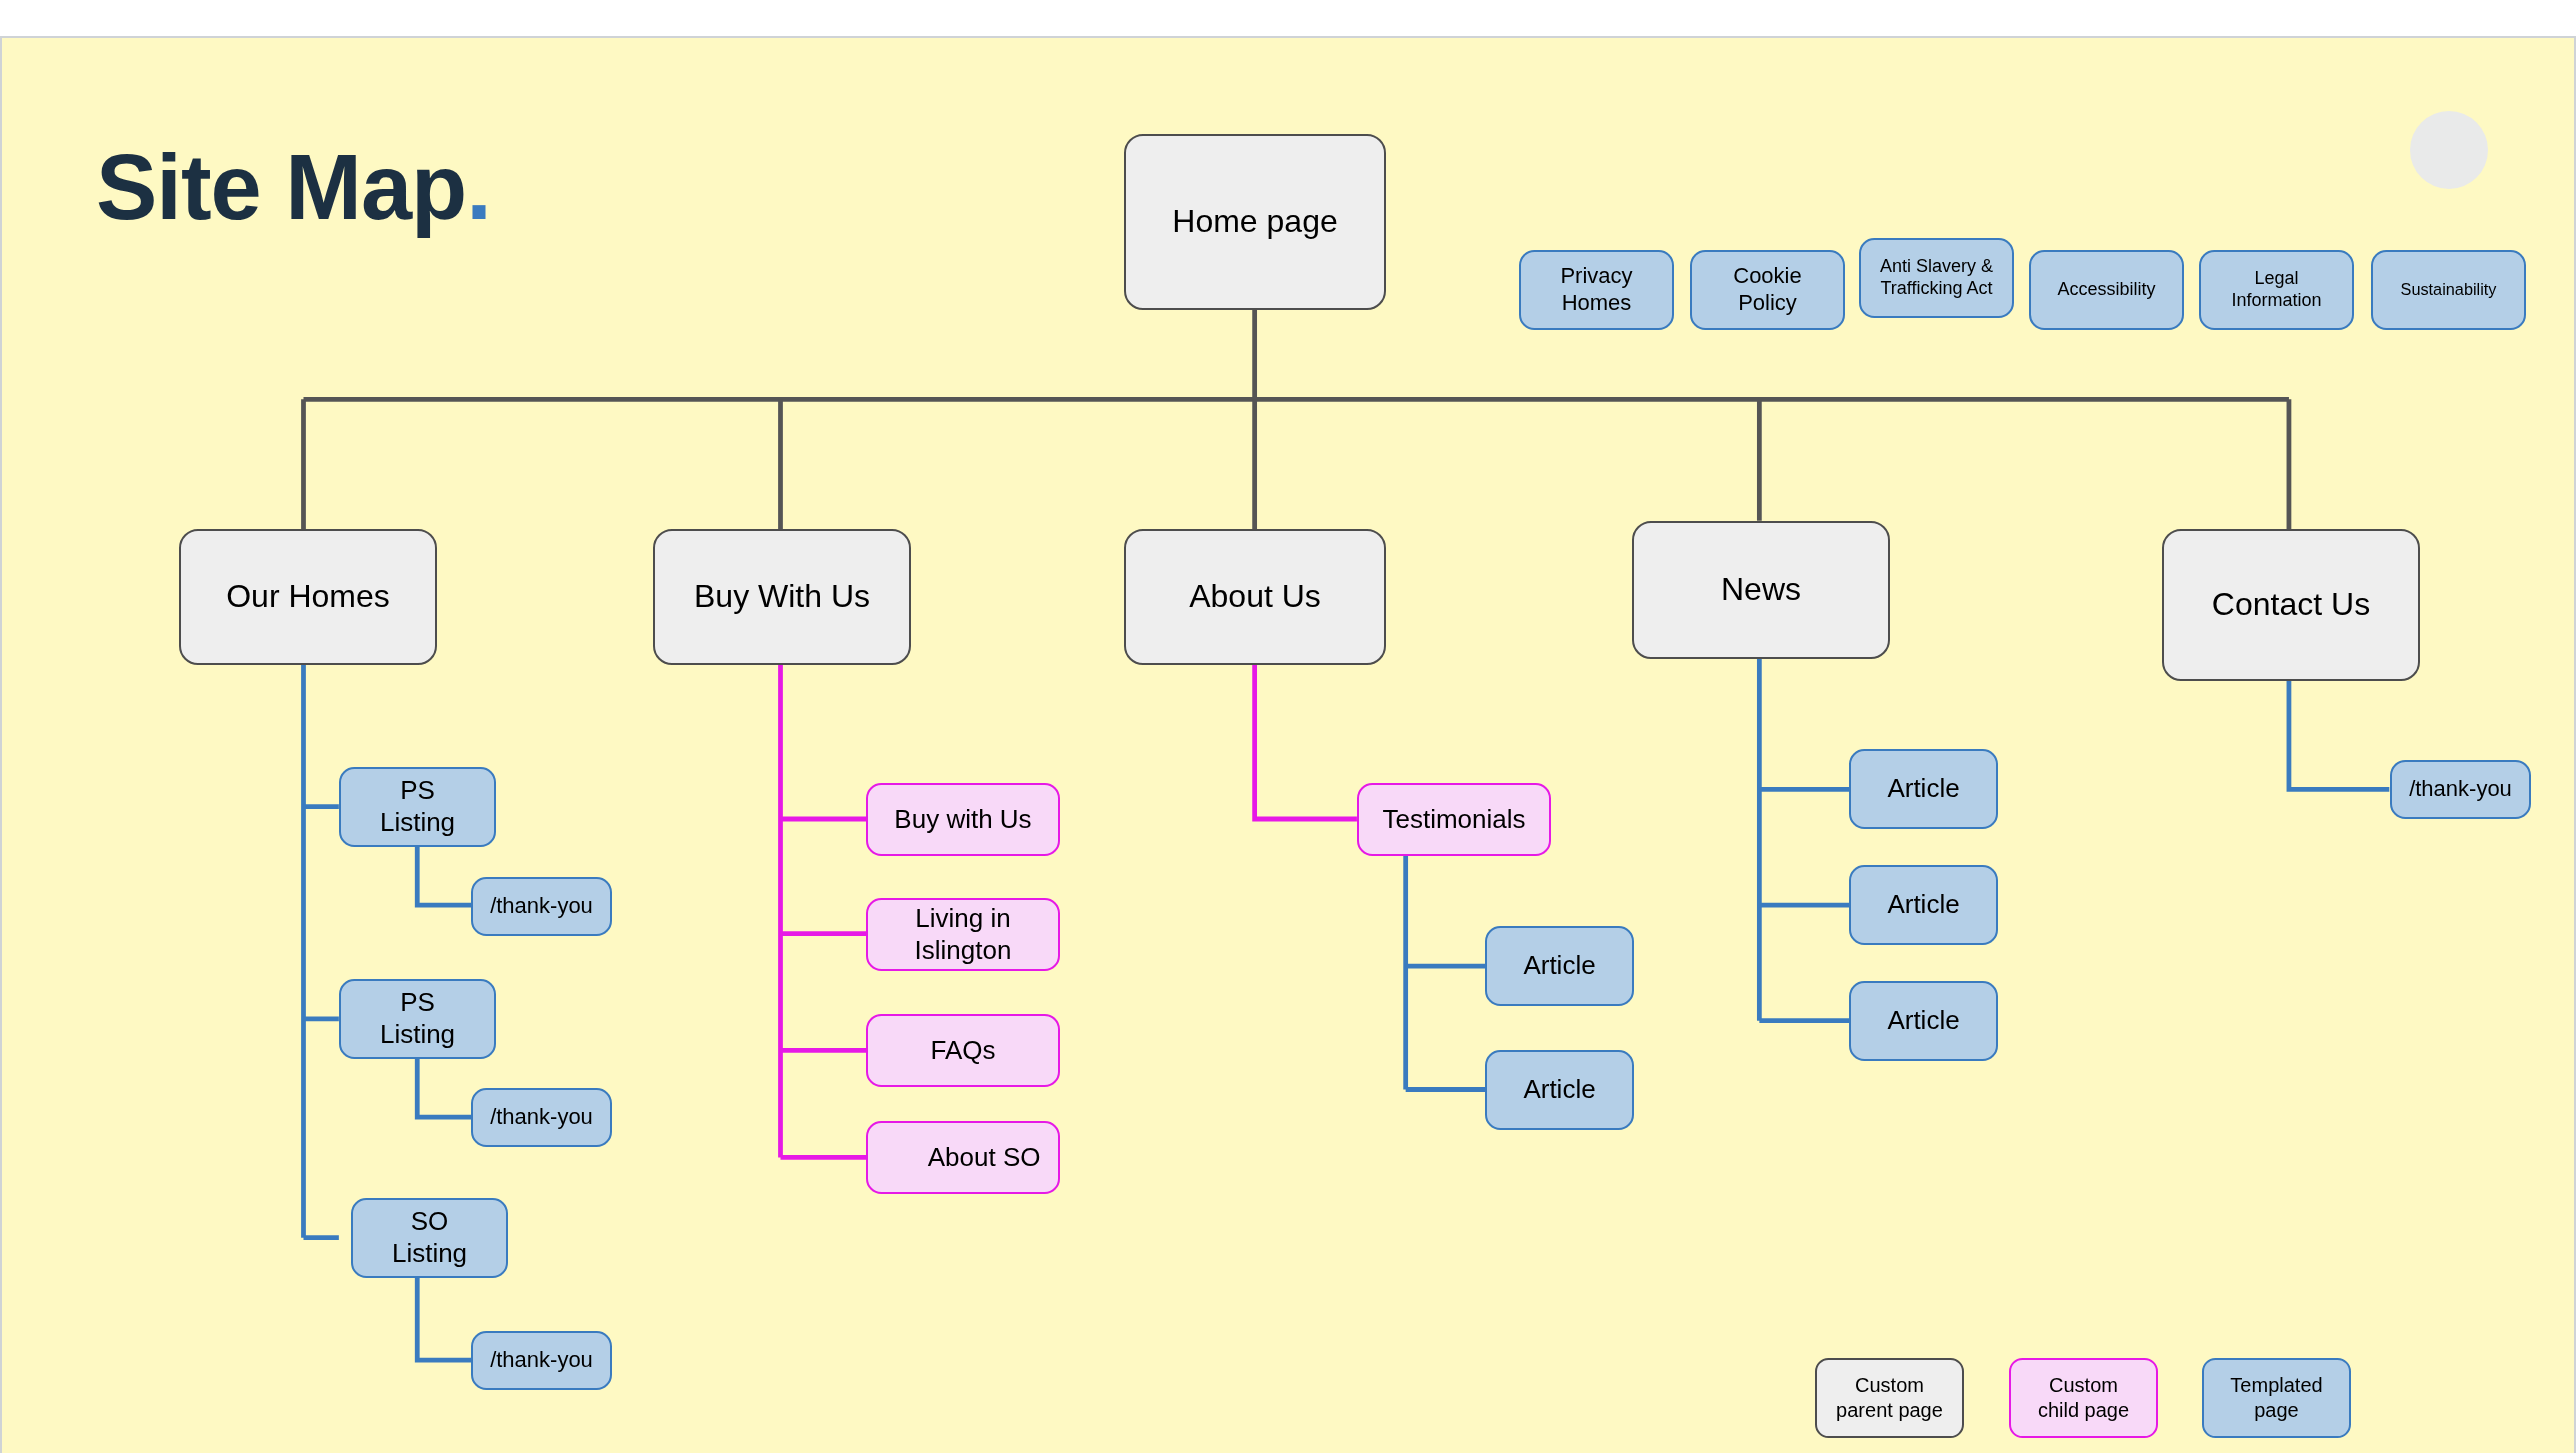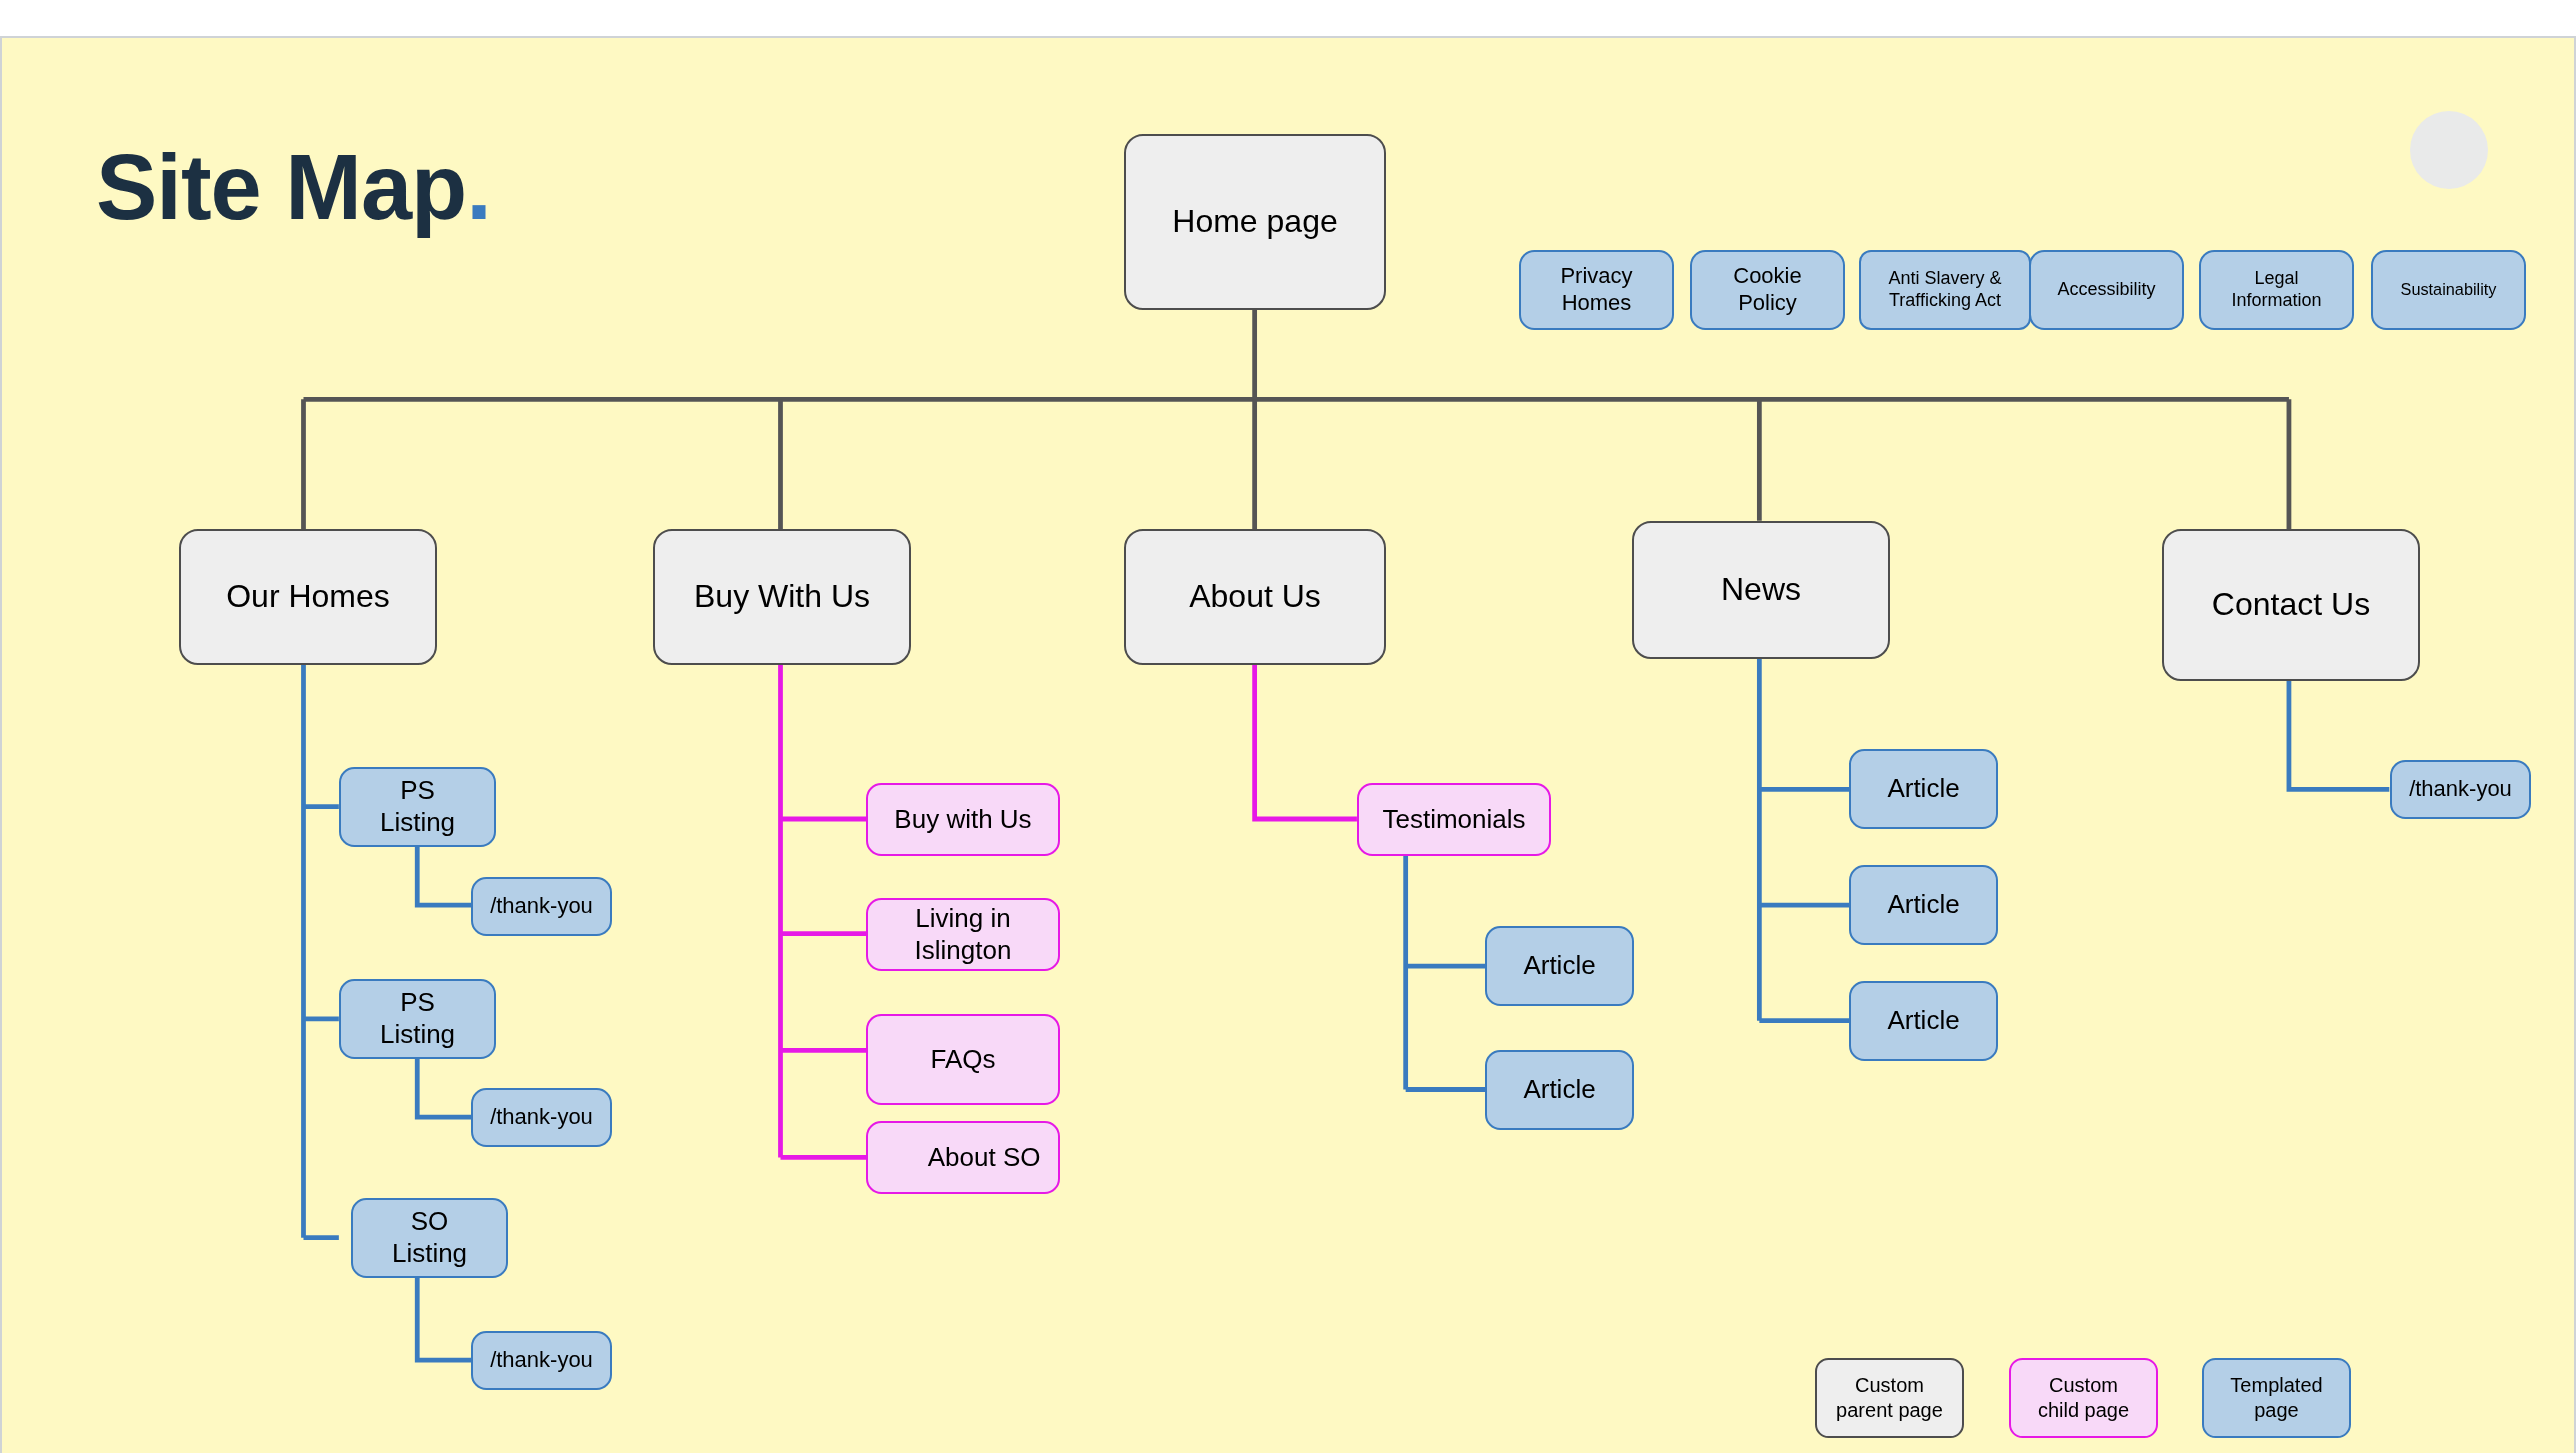--- a/index.html
+++ b/index.html
@@ -169,21 +169,21 @@
   <div id="title"><span>Site Map</span><span class="dot">.</span></div>
 
   <div id="deco-circle"></div>
 
   <div class="node parent" style="left:1122px; top:96px; width:262px; height:176px;">Home page</div>
 
   <div class="node blue sm" style="left:1517px; top:212px; width:155px; height:80px;">Privacy
 Homes</div>
   <div class="node blue sm" style="left:1688px; top:212px; width:155px; height:80px;">Cookie
 Policy</div>
-  <div class="node blue xs" style="left:1857px; top:212px; width:172px; height:80px;border-radius:12px;">Anti Slavery &amp;
+  <div class="node blue xs" style="left:1857px; top:200px; width:155px; height:80px;">Anti Slavery &amp;
 Trafficking Act</div>
   <div class="node blue xs" style="left:2027px; top:212px; width:155px; height:80px;">Accessibility</div>
   <div class="node blue xs" style="left:2197px; top:212px; width:155px; height:80px;">Legal
 Information</div>
   <div class="node blue tiny" style="left:2369px; top:212px; width:155px; height:80px;">Sustainability</div>
 
   <div class="node parent" style="left:177px; top:491px; width:258px; height:136px;">Our Homes</div>
   <div class="node parent" style="left:651px; top:491px; width:258px; height:136px;">Buy With Us</div>
   <div class="node parent" style="left:1122px; top:491px; width:262px; height:136px;">About Us</div>
   <div class="node parent" style="left:1630px; top:483px; width:258px; height:138px;">News</div>
@@ -197,21 +197,21 @@
 Listing</div>
   <div class="node blue sm" style="left:469px; top:1050px; width:141px; height:59px;">/thank-you</div>
 
   <div class="node blue" style="left:349px; top:1160px; width:157px; height:80px;">SO
 Listing</div>
   <div class="node blue sm" style="left:469px; top:1293px; width:141px; height:59px;">/thank-you</div>
 
   <div class="node pink" style="left:864px; top:745px; width:194px; height:73px;">Buy with Us</div>
   <div class="node pink" style="left:864px; top:860px; width:194px; height:73px;">Living in
 Islington</div>
-  <div class="node pink" style="left:864px; top:976px; width:194px; height:91px;">FAQs</div>
+  <div class="node pink" style="left:864px; top:976px; width:194px; height:73px;">FAQs</div>
   <div class="node pink" style="left:864px; top:1083px; width:194px; height:73px;padding-left:48px;">About SO</div>
 
   <div class="node pink" style="left:1355px; top:745px; width:194px; height:73px;">Testimonials</div>
   <div class="node blue" style="left:1483px; top:888px; width:149px; height:80px;">Article</div>
   <div class="node blue" style="left:1483px; top:1012px; width:149px; height:80px;">Article</div>
 
   <div class="node blue" style="left:1847px; top:711px; width:149px; height:80px;">Article</div>
   <div class="node blue" style="left:1847px; top:827px; width:149px; height:80px;">Article</div>
   <div class="node blue" style="left:1847px; top:943px; width:149px; height:80px;">Article</div>
 

